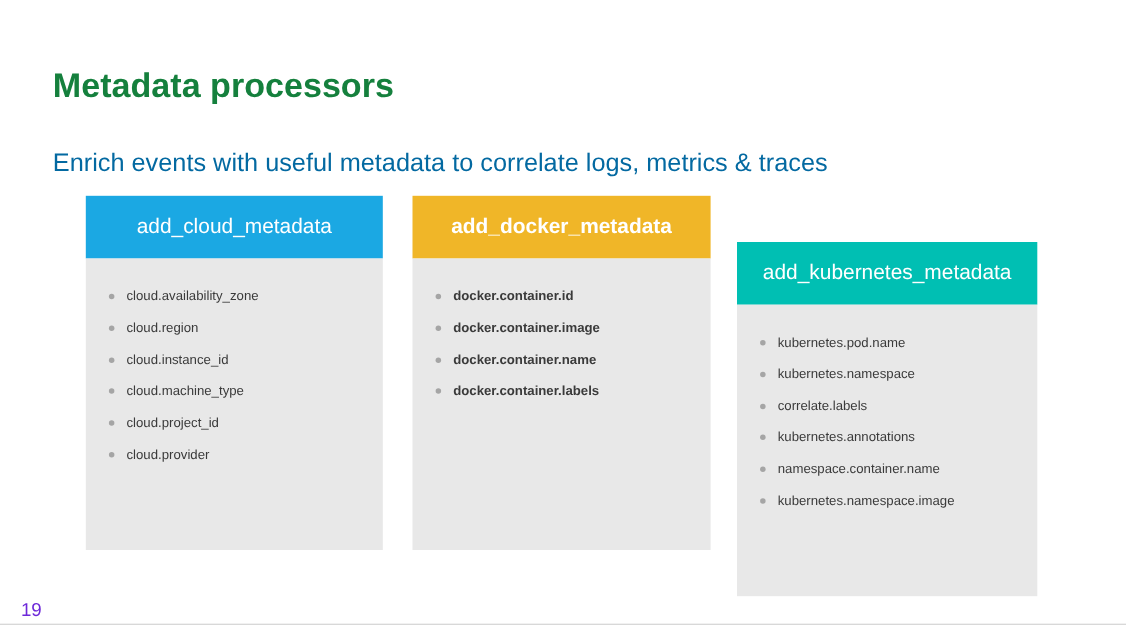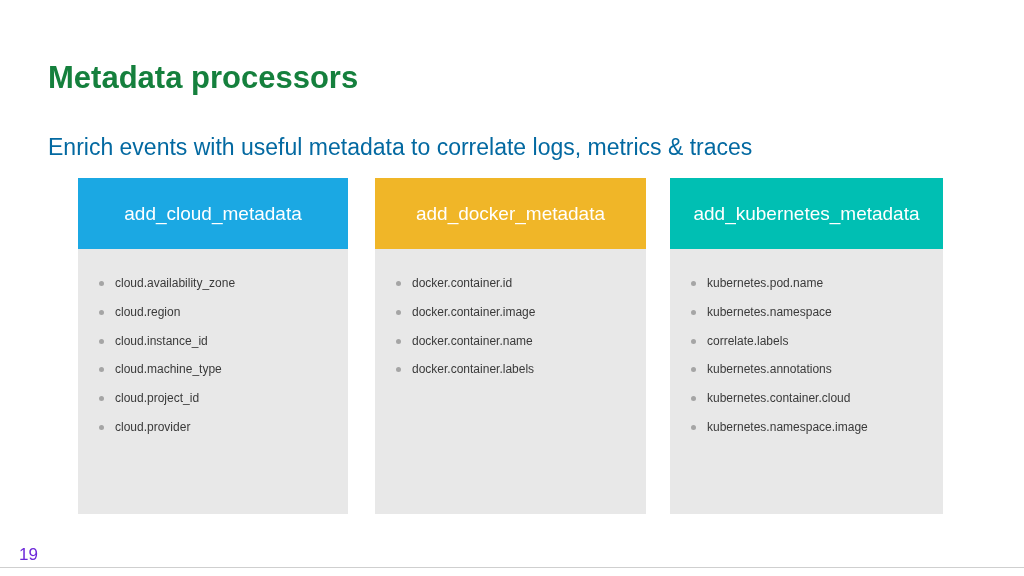--- a/index.html
+++ b/index.html
@@ -15,42 +15,42 @@
     font-size:31px; font-weight:bold; color:#15803d;
     line-height:32px; white-space:nowrap;
   }
   .subtitle {
     position:absolute; left:48px; top:100px;
     font-size:23px; color:#0369a1;
     line-height:30px; white-space:nowrap;margin-top:32px;
   }
   .card { position:absolute; top:178px; }
   .card-header {
-    height:71px;
+    height:57px;
     display:flex; align-items:center; justify-content:center;
     color:#ffffff; font-size:19px; white-space:nowrap;
   }
   .card-body {
     height:265px; background:#e8e8e8;
     box-sizing:border-box; padding-top:20px;
   }
   .card-body ul { margin:0; padding:0; list-style:none; }
   .card-body li {
     position:relative; padding-left:37px;
     font-size:12px; line-height:28.8px; color:#3a3a3a;
     white-space:nowrap;
   }
   .card-body li::before {
     content:""; position:absolute; left:21px; top:12px;
     width:5px; height:5px; border-radius:50%;
     background:#a5a5a5;
   }
   #card-cloud      { left:78px;  width:270px; }
-  #card-docker     { left:375px; width:271px; }
-  #card-kubernetes { left:670px; width:273px; }
+  #card-docker     { left:375px; width:271px;font-weight:bold; }
+  #card-kubernetes { left:670px; width:273px;margin-top:42px; }
 
   .footer-divider {
     position:absolute; left:0; top:567px;
     width:1024px; height:1px; background:#cfcfcf;
   }
   .page-number {
     position:absolute; left:19px; top:545px;
     font-size:17px; color:#6d28d9;
   }
   .logo {
@@ -103,21 +103,21 @@
   <div class="card" id="card-kubernetes">
     <div class="card-header" style="background: rgb(0, 191, 179);">
       <span>add_kubernetes_metadata</span>
     </div>
     <div class="card-body">
       <ul>
           <li>kubernetes.pod.name</li>
           <li>kubernetes.namespace</li>
           <li>correlate.labels</li>
           <li>kubernetes.annotations</li>
-          <li>kubernetes.container.cloud</li>
+          <li>namespace.container.name</li>
           <li>kubernetes.namespace.image</li>
         </ul>
     </div>
   </div>
 
   <div class="page-number">19</div>
   <div class="footer-divider"></div>
 
   <div class="logo">
     <svg viewBox="0 0 33 33" aria-hidden="true">

